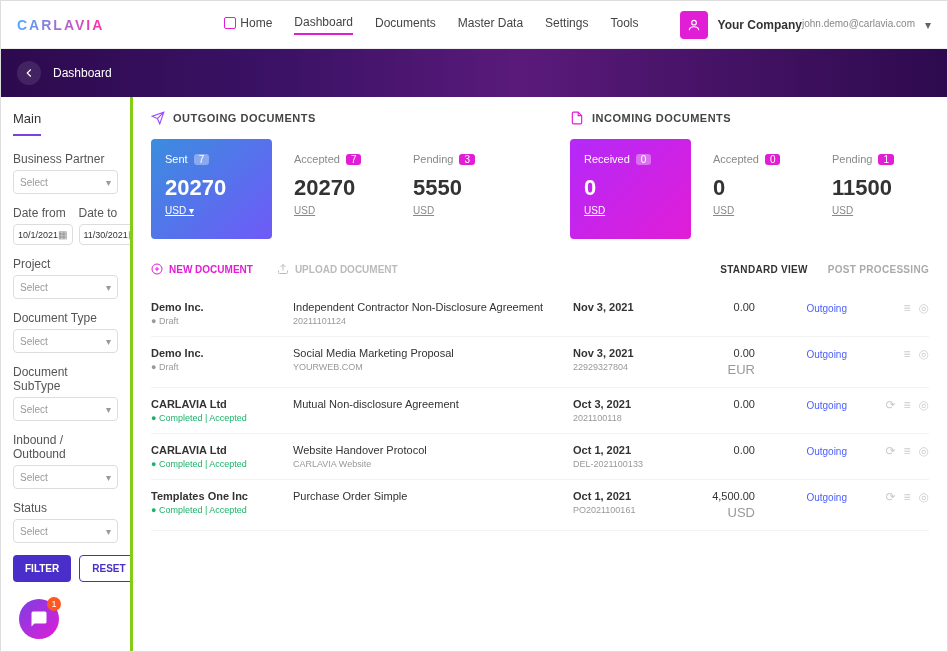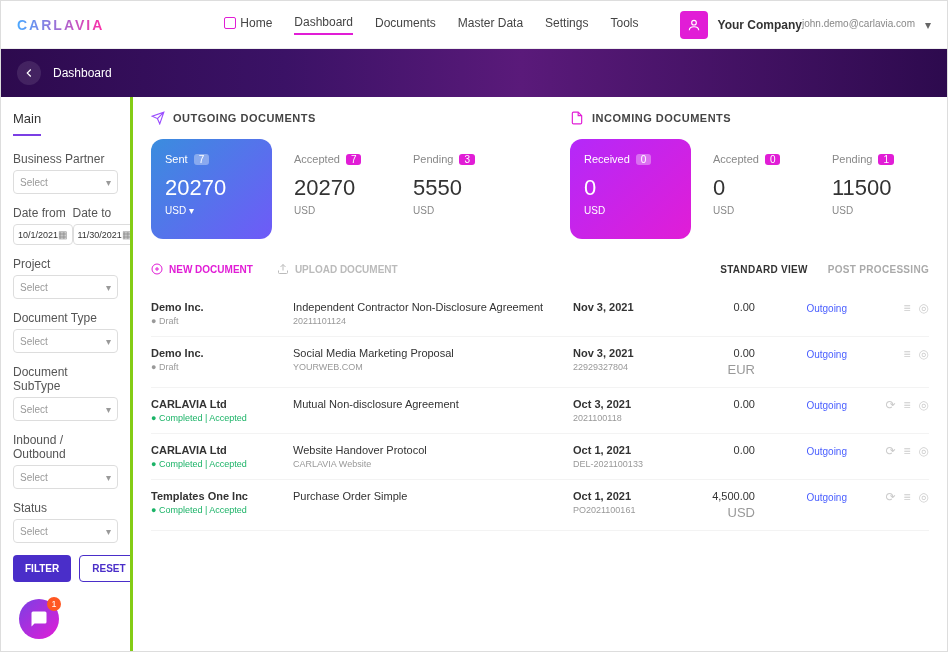--- a/index.html
+++ b/index.html
@@ -22,48 +22,48 @@
 .gradient-bar { height: 48px; background: linear-gradient(90deg, #2d0a4e 0%, #3b1266 30%, #5a1a7a 55%, #2d0a4e 100%); display: flex; align-items: center; padding: 0 16px; color: #fff; }
 .back-arrow { width: 24px; height: 24px; border-radius: 50%; background: rgba(255,255,255,0.1); display: flex; align-items: center; justify-content: center; margin-right: 12px; cursor: pointer; }
 .breadcrumb-text { font-size: 12px; }
 
 .content { display: flex; height: calc(100% - 96px); }
 .sidebar { width: 132px; border-right: 3px solid #84cc16; padding: 14px 12px; overflow-y: auto; }
 .main-tab { font-size: 13px; color: #333; padding-bottom: 8px; border-bottom: 2px solid #7b3fe4; margin-bottom: 16px; display: inline-block; }
 .filter-group { margin-bottom: 12px; }
 .filter-label { font-size: 12px; color: #555; margin-bottom: 4px; }
 .filter-select { border: 1px solid #ddd; border-radius: 4px; padding: 4px 6px; font-size: 10px; color: #999; height: 24px; display: flex; align-items: center; justify-content: space-between; }
-.date-row { display: flex; }
+.date-row { display: flex; gap: 6px; }
 .date-col { flex: 1; }
 .date-input { border: 1px solid #ddd; border-radius: 4px; padding: 4px; font-size: 9px; color: #333; display: flex; align-items: center; justify-content: space-between; }
 .cal-icon { color: #888; font-size: 10px; }
 .btn-row { display: flex; gap: 8px; margin-top: 12px; }
 .btn-filter { background: #4a2ec9; color: #fff; border: none; padding: 8px 12px; font-size: 10px; font-weight: 600; border-radius: 4px; cursor: pointer; }
 .btn-reset { background: #fff; color: #4a2ec9; border: 1.5px solid #4a2ec9; padding: 7px 12px; font-size: 10px; font-weight: 600; border-radius: 4px; cursor: pointer; }
 .chat-bubble { position: absolute; left: 18px; bottom: 12px; width: 40px; height: 40px; border-radius: 50%; background: linear-gradient(135deg,#7b3fe4,#e11dd6); display: flex; align-items: center; justify-content: center; color: #fff; }
 .notif-badge { position: absolute; top: -2px; right: -2px; width: 14px; height: 14px; border-radius: 50%; background: #ff5722; color: #fff; font-size: 9px; display: flex; align-items: center; justify-content: center; }
 
 .main { flex: 1; padding: 14px 18px; overflow-y: auto; }
 .section-row { display: flex; gap: 60px; }
 .section { flex: 1; }
 .section-head { display: flex; align-items: center; gap: 8px; margin-bottom: 14px; }
 .section-icon { width: 14px; height: 14px; display: flex; align-items: center; justify-content: center; }
 .section-title { font-size: 11px; font-weight: 700; letter-spacing: 0.5px; color: #444; }
 .cards { display: flex; gap: 18px; }
 .card { flex: 1; }
-.card-featured { background: linear-gradient(135deg,#3a8dde,#6f5af8); color: #fff; border-radius: 12px; padding: 14px; min-height: 100px; }
+.card-featured { background: linear-gradient(135deg,#3a8dde,#6f5af8); color: #fff; border-radius: 4px; padding: 14px; min-height: 100px; }
 .card-featured-pink { background: linear-gradient(135deg,#b429f9,#e11dd6); }
 .card-label { font-size: 11px; display: flex; align-items: center; gap: 6px; margin-bottom: 10px; }
 .count-badge { background: rgba(255,255,255,0.35); border-radius: 3px; padding: 0 5px; font-size: 10px; }
 .card-plain .card-label { color: #888; }
 .card-plain .count-badge { background: #e11dd6; color: #fff; }
 .accepted-badge { background: #e11dd6; }
 .pending-badge { background: #4a5fff; }
-.card-value { font-size: 22px; font-weight: 400; }
-.card-unit { font-size: 10px; margin-top: 4px; }
+.card-value { font-size: 22px; font-weight: 700; }
+.card-unit { font-size: 10px; margin-top: 4px; text-decoration: underline; }
 .card-plain { padding: 14px 4px; }
 .card-plain .card-value { color: #333; }
 .card-plain .card-unit { color: #888; }
 
 .action-row { display: flex; align-items: center; gap: 24px; margin-top: 24px; margin-bottom: 16px; }
 .action-btn { display: flex; align-items: center; gap: 6px; font-size: 10px; font-weight: 700; cursor: pointer; }
 .action-new { color: #e11dd6; }
 .action-upload { color: #bbb; }
 .view-tabs { margin-left: auto; display: flex; gap: 20px; }
 .view-tab { font-size: 10px; font-weight: 700; letter-spacing: 0.3px; cursor: pointer; }

